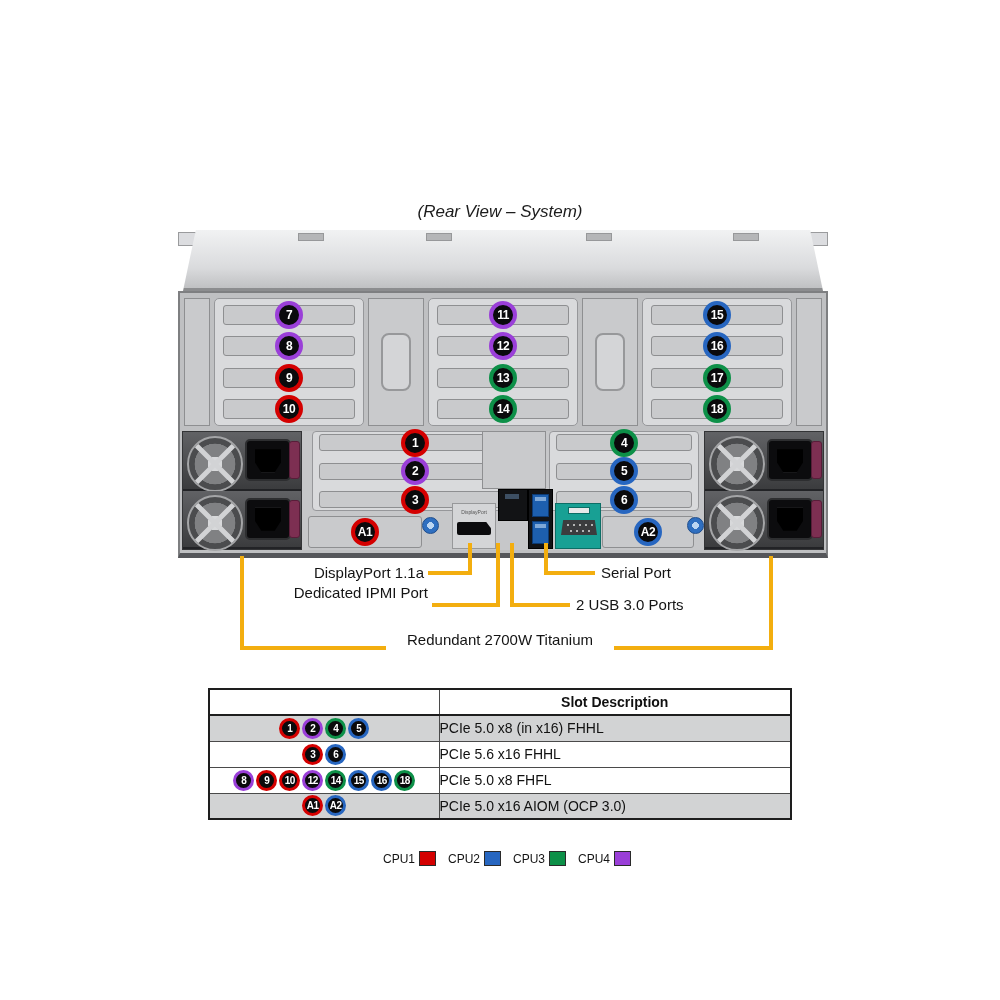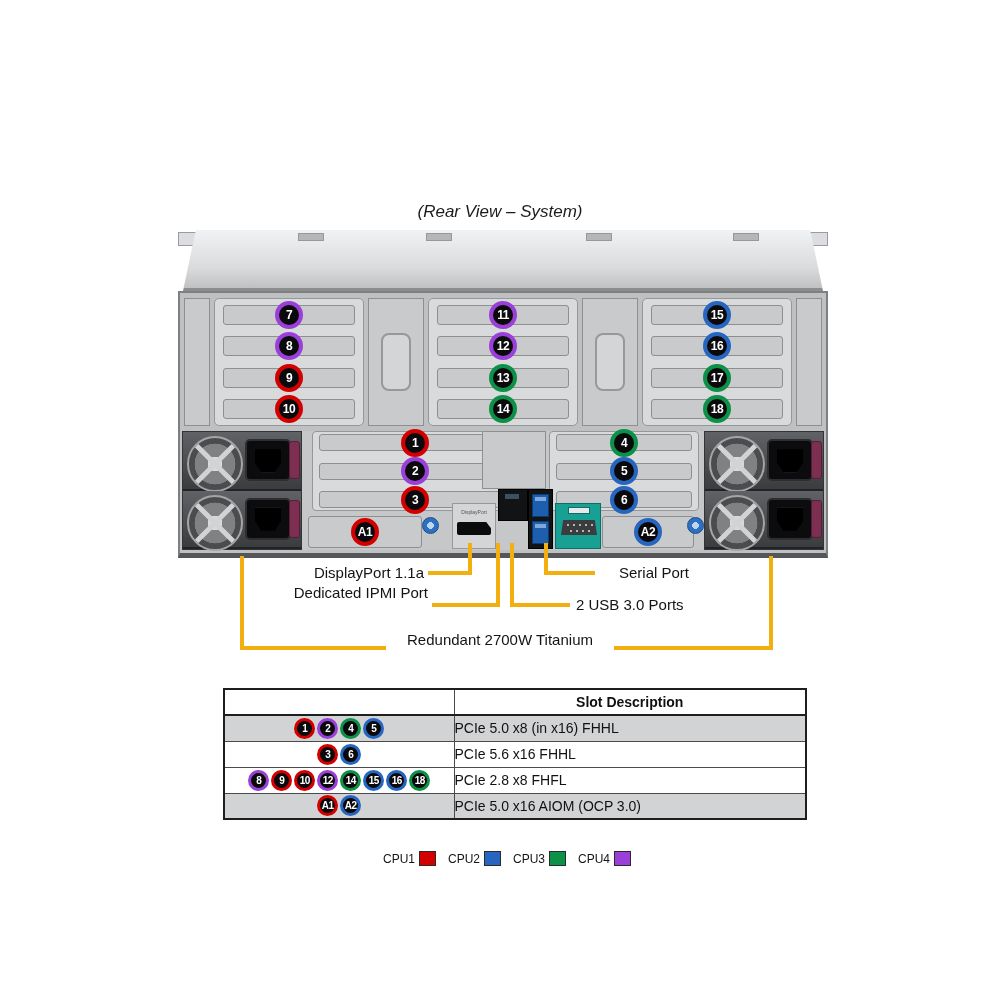--- a/index.html
+++ b/index.html
@@ -62,21 +62,21 @@
   .db9{position:absolute;left:5px;top:16px;width:36px;height:15px;background:#3b3c3e;clip-path:polygon(6% 0,94% 0,100% 100%,0 100%);}
   .db9::before{content:"";position:absolute;width:2px;height:2px;border-radius:50%;background:#ddd;left:6px;top:4px;box-shadow:6px 0 #ddd,12px 0 #ddd,18px 0 #ddd,24px 0 #ddd,3px 6px #ddd,9px 6px #ddd,15px 6px #ddd,21px 6px #ddd;}
 
   
   .cl{position:absolute;background:#f3ae0f;z-index:5;}
   .lab{position:absolute;font-size:15px;color:#141414;white-space:nowrap;z-index:6;}
   .lab.right{text-align:right;}
   .lab.center{text-align:center;}
 
   
-  .slot-table{position:absolute;left:223px;top:688px;width:584px;border-collapse:collapse;font-size:14px;color:#111;border:2px solid #1e1e1e;z-index:4;}
+  .slot-table{position:absolute;left:208px;top:688px;width:584px;border-collapse:collapse;font-size:14px;color:#111;border:2px solid #1e1e1e;z-index:4;}
   .slot-table td{border:1px solid #4a4a4a;height:26px;padding:0;box-sizing:border-box;}
   .slot-table tr.row-gray{background:#d2d3d4;border-radius:12px;}
   .slot-table tr.hdr{border-bottom:2px solid #1e1e1e;background:#fff;}
   .slot-cell{width:230px;text-align:center;vertical-align:middle;}
   .desc-cell{text-align:left;padding-left:10px;}
   .hdr-desc{font-weight:bold;text-align:center;}
   .badge--sm{position:static;transform:none;display:inline-block;width:15px;height:15px;border-width:3px;font-size:10px;line-height:15px;margin:0 1px;vertical-align:middle;}
 
   
   .legend{position:absolute;top:851px;left:215px;width:584px;display:flex;justify-content:center;align-items:center;gap:12px;font-size:12px;color:#141414;z-index:4;}
@@ -245,21 +245,21 @@
 <div class="cl" style="left: 510px; top: 543px; width: 4px; height: 64px; background: rgb(243, 174, 15);"></div>
 <div class="cl" style="left: 510px; top: 603px; width: 60px; height: 4px; background: rgb(243, 174, 15);"></div>
 <div class="cl" style="left: 544px; top: 543px; width: 4px; height: 32px; background: rgb(243, 174, 15);"></div>
 <div class="cl" style="left: 548px; top: 571px; width: 47px; height: 4px; background: rgb(243, 174, 15);"></div>
 <div class="cl" style="left: 240px; top: 556px; width: 4px; height: 94px; background: rgb(243, 174, 15);"></div>
 <div class="cl" style="left: 240px; top: 646px; width: 146px; height: 4px; background: rgb(243, 174, 15);"></div>
 <div class="cl" style="left: 769px; top: 556px; width: 4px; height: 94px; background: rgb(243, 174, 15);"></div>
 <div class="cl" style="left: 614px; top: 646px; width: 159px; height: 4px; background: rgb(243, 174, 15);"></div>
 
 <div class="lab right" style="left:250px;top:564px;width:174px;">DisplayPort 1.1a</div>
-<div class="lab" style="left:619px;top:564px;">Serial Port</div>
+<div class="lab" style="left:601px;top:564px;">Serial Port</div>
 <div class="lab right" style="left:250px;top:584px;width:178px;">Dedicated IPMI Port</div>
 <div class="lab" style="left:576px;top:596px;">2 USB 3.0 Ports</div>
 <div class="lab center" style="left:350px;top:631px;width:300px;">
   <div>Redundant 2700W Titanium</div>
 </div>
 
 <table class="slot-table">
   <tbody>
     <tr class="hdr">
       <td class="slot-cell"></td>
@@ -268,21 +268,21 @@
   <tr class="row-gray">
         <td class="slot-cell"><span class="badge badge--sm" style="border-color: rgb(212, 0, 0);">1</span><span class="badge badge--sm" style="border-color: rgb(154, 63, 216);">2</span><span class="badge badge--sm" style="border-color: rgb(13, 144, 72);">4</span><span class="badge badge--sm" style="border-color: rgb(39, 102, 192);">5</span></td>
         <td class="desc-cell">PCIe 5.0 x8 (in x16) FHHL</td>
       </tr>
       <tr>
         <td class="slot-cell"><span class="badge badge--sm" style="border-color: rgb(212, 0, 0);">3</span><span class="badge badge--sm" style="border-color: rgb(39, 102, 192);">6</span></td>
         <td class="desc-cell">PCIe 5.6 x16 FHHL</td>
       </tr>
       <tr>
         <td class="slot-cell"><span class="badge badge--sm" style="border-color: rgb(154, 63, 216);">8</span><span class="badge badge--sm" style="border-color: rgb(212, 0, 0);">9</span><span class="badge badge--sm" style="border-color: rgb(212, 0, 0);">10</span><span class="badge badge--sm" style="border-color: rgb(154, 63, 216);">12</span><span class="badge badge--sm" style="border-color: rgb(13, 144, 72);">14</span><span class="badge badge--sm" style="border-color: rgb(39, 102, 192);">15</span><span class="badge badge--sm" style="border-color: rgb(39, 102, 192);">16</span><span class="badge badge--sm" style="border-color: rgb(13, 144, 72);">18</span></td>
-        <td class="desc-cell">PCIe 2.8 x8 FHFL</td>
+        <td class="desc-cell">PCIe 5.0 x8 FHFL</td>
       </tr>
       <tr class="row-gray">
         <td class="slot-cell"><span class="badge badge--sm" style="border-color: rgb(212, 0, 0);">A1</span><span class="badge badge--sm" style="border-color: rgb(39, 102, 192);">A2</span></td>
         <td class="desc-cell">PCIe 5.0 x16 AIOM (OCP 3.0)</td>
       </tr>
     </tbody>
 </table>
 
 <div class="legend">
     <span class="legend-item">

